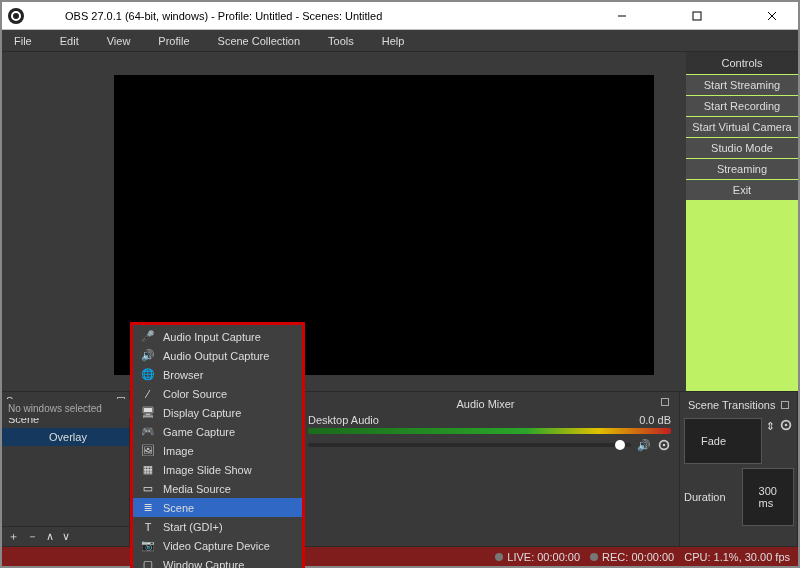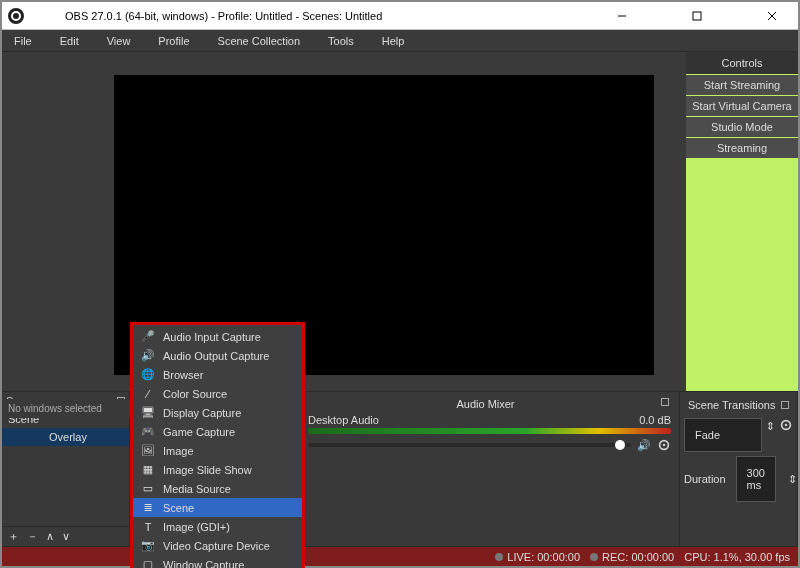--- a/index.html
+++ b/index.html
@@ -32,22 +32,22 @@
   .sources { width:170px;}
   .panel-foot{height:20px;display:flex;align-items:center;gap:8px;padding:0 6px;border-top:1px solid #2a2a2a;margin-top:auto;}
   .mixer{flex:1;padding:4px 8px;}
   .mixer-head{text-align:center;padding:2px;}
   .track-label{display:flex;justify-content:space-between;padding:2px 0;}
   .meter{height:6px;background:linear-gradient(90deg,#1a6a1a 0%,#2aa52a 60%,#e0c000 80%,#c02020 100%);border-radius:2px;margin-bottom:4px;}
   .sliderrow{display:flex;align-items:center;gap:6px;}
   .slider{flex:1;height:4px;background:#2a2a2a;position:relative;border-radius:2px;}
   .slider::after{content:"";position:absolute;width:10px;height:10px;border-radius:50%;background:#fff;right:6px;top:-3px;}
   .trans{width:118px;padding:4px;}
-  .trans select,.trans .durbox{background:#222;border:1px solid #555;padding:10px;width:100%;color:#ddd;}
-  .trans-row{display:flex;gap:10px;align-items:center;margin-top:4px;}
+  .trans select,.trans .durbox{background:#222;border:1px solid #555;padding:16px;width:100%;color:#ddd;}
+  .trans-row{display:flex;gap:16px;align-items:center;margin-top:4px;}
   
   .statusbar{height:20px;background:#7f1d1d;display:flex;align-items:center;justify-content:flex-end;gap:10px;padding:0 8px;border-top:1px solid #2a2a2a;}
   .dot{width:8px;height:8px;border-radius:50%;background:#777;display:inline-block;margin-right:4px;}
   
   .nosource{position:absolute;left:0;top:347px;width:128px;padding:4px 6px;background:#393939;color:#aaa;}
   
   .ctxwrap{position:absolute;left:128px;top:270px;width:175px;border:3px solid #d40000;background:#3f3f3f;z-index:100;padding:2px 0;}
   .ctxrow{display:flex;align-items:center;height:19px;padding:0 8px;gap:8px;}
   .ctxrow.sel{background:#2f68c5;color:#fff;}
   .ctxrow .ic{width:14px;display:flex;justify-content:center;}
@@ -94,23 +94,25 @@
   </div>
 
   <div class="main">
     <div class="preview-area">
       <div class="preview"></div>
     </div>
 
     <div class="controls">
       <div class="controls-head">Controls</div>
       <div class="ctrl-btn">Start Streaming</div>
+      <div class="ctrl-btn">Start Recording</div>
       <div class="ctrl-btn">Start Virtual Camera</div>
       <div class="ctrl-btn">Studio Mode</div>
       <div class="ctrl-btn">Streaming</div>
+      <div class="ctrl-btn">Exit</div>
     </div>
 
     <div class="nosource mini">No windows selected</div>
 
     <div class="ctxwrap">
       <div id="ctxrows">
           <div class="ctxrow">
             <span class="ic">🎤</span>
             <span>Audio Input Capture</span>
           </div>
@@ -145,21 +147,21 @@
           <div class="ctxrow">
             <span class="ic">▭</span>
             <span>Media Source</span>
           </div>
           <div class="ctxrow sel">
             <span class="ic">≣</span>
             <span>Scene</span>
           </div>
           <div class="ctxrow">
             <span class="ic">T</span>
-            <span>Image (GDI+)</span>
+            <span>Start (GDI+)</span>
           </div>
           <div class="ctxrow">
             <span class="ic">📷</span>
             <span>Video Capture Device</span>
           </div>
           <div class="ctxrow">
             <span class="ic">▢</span>
             <span>Window Capture</span>
           </div>
         </div>

